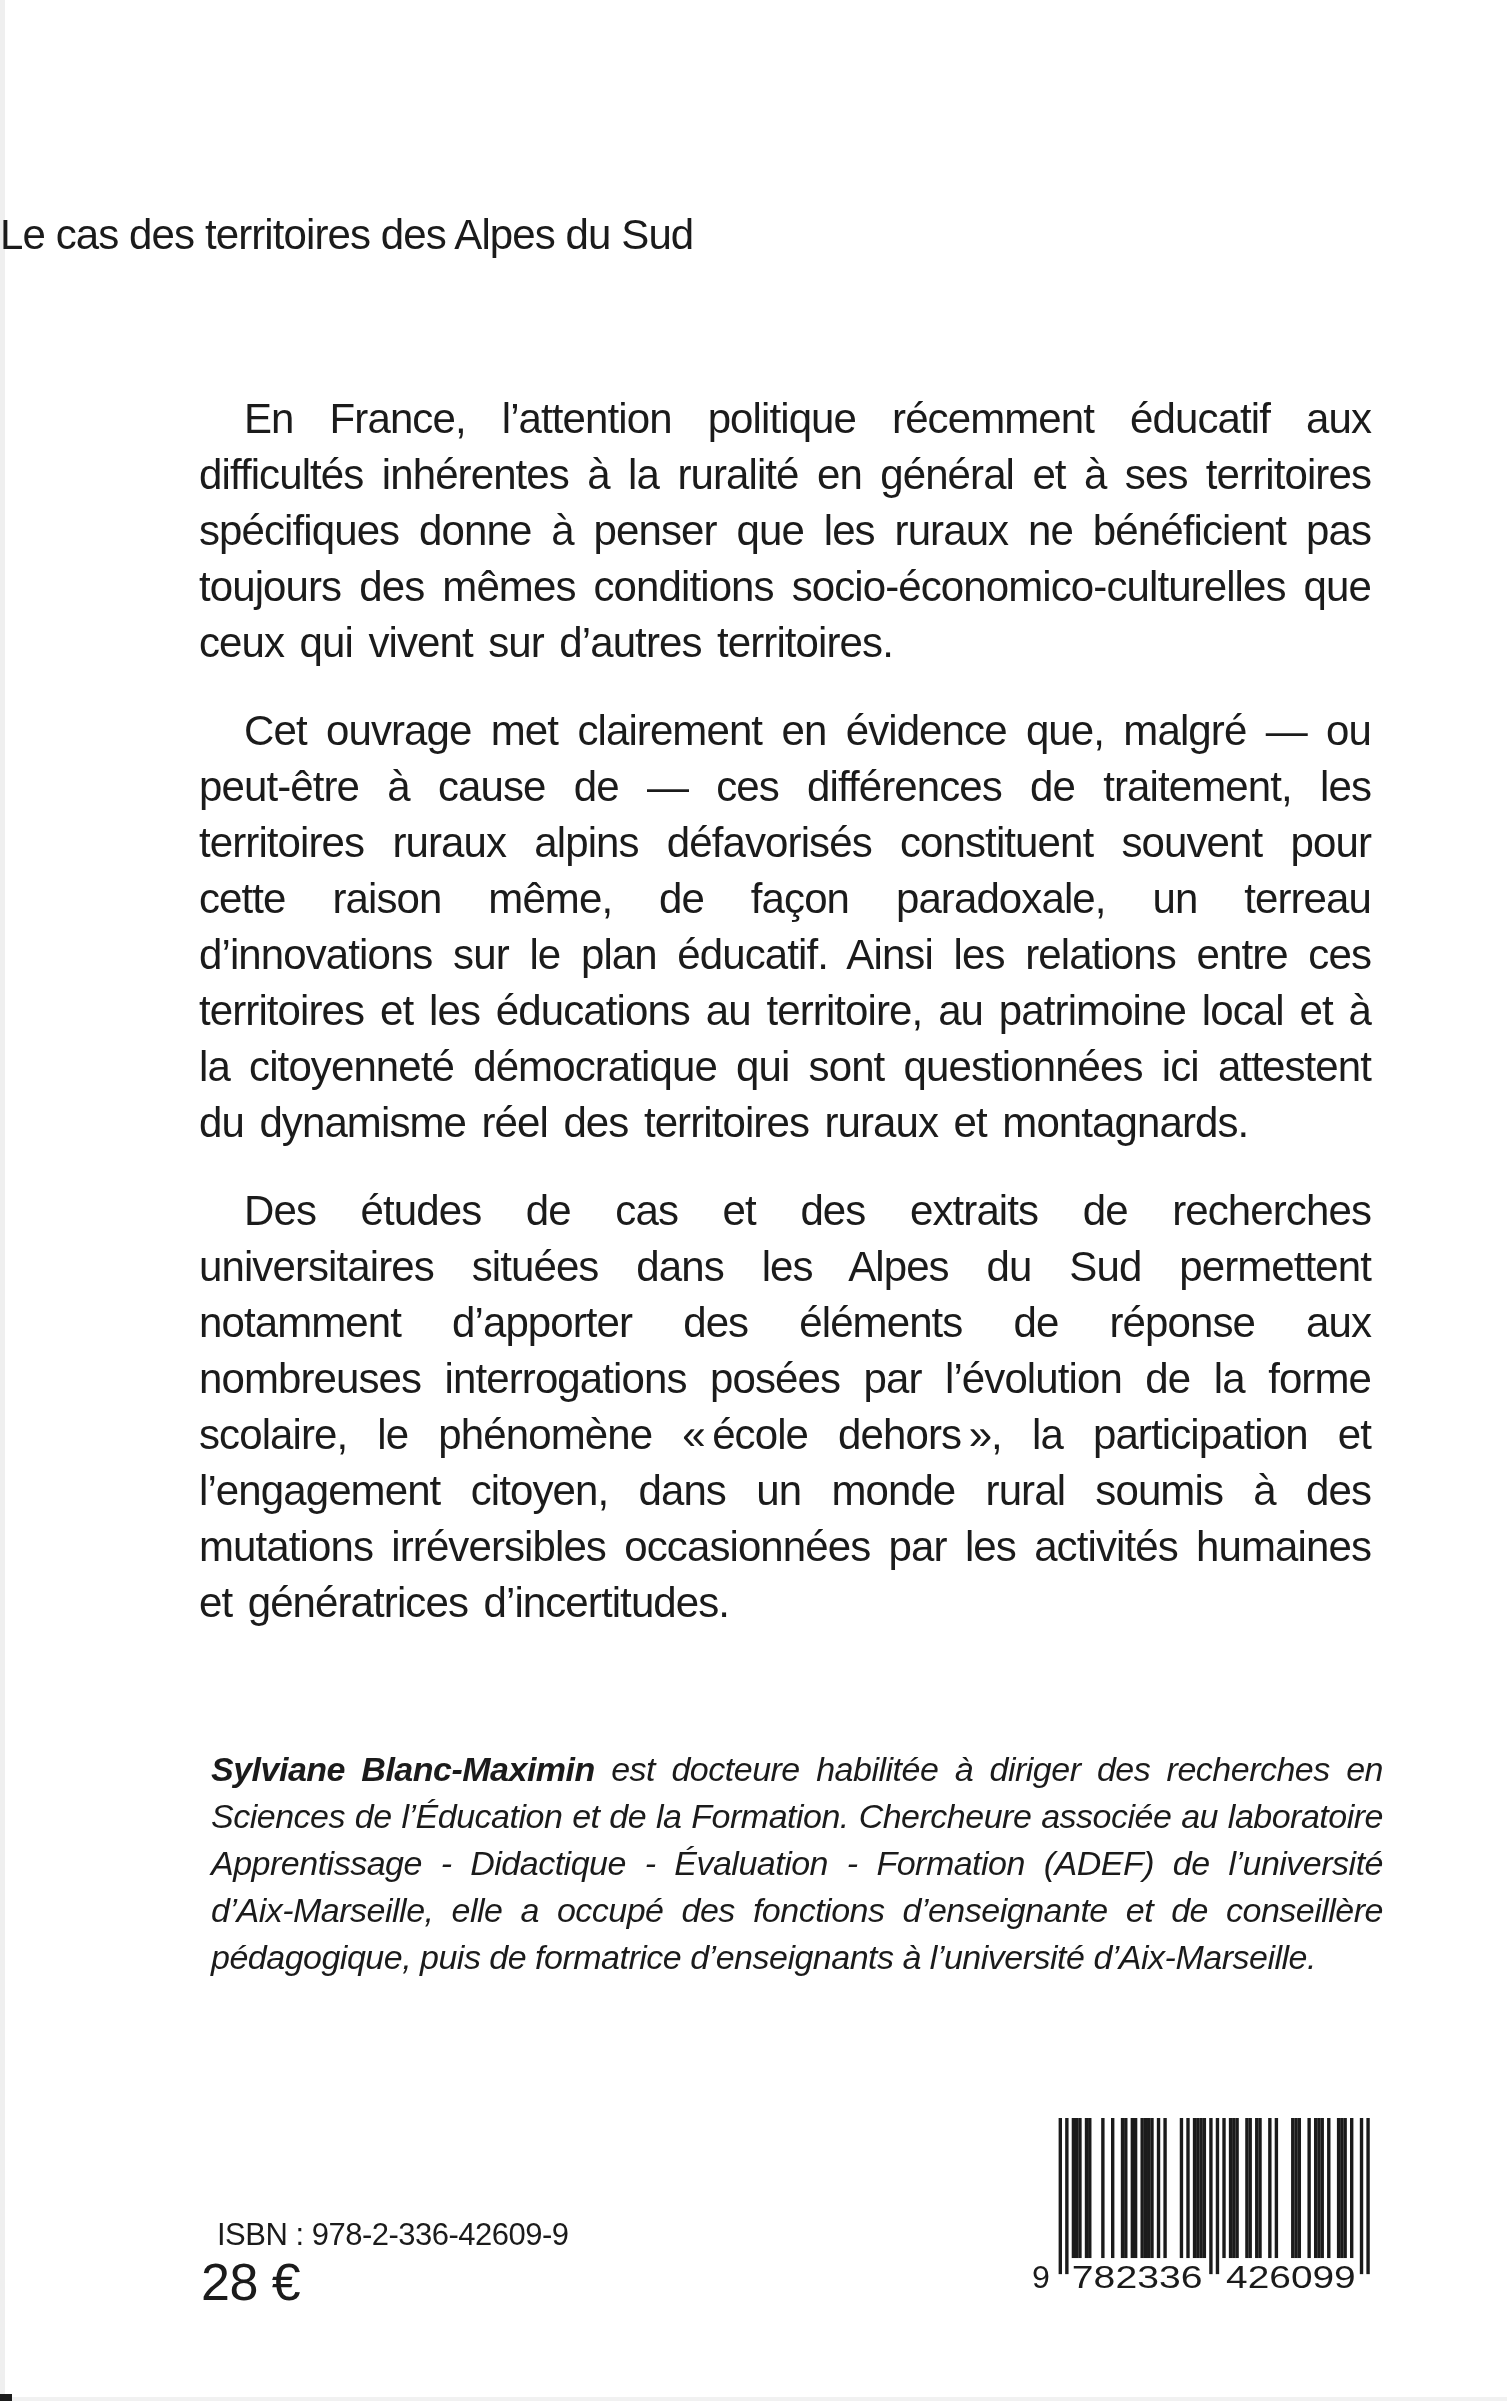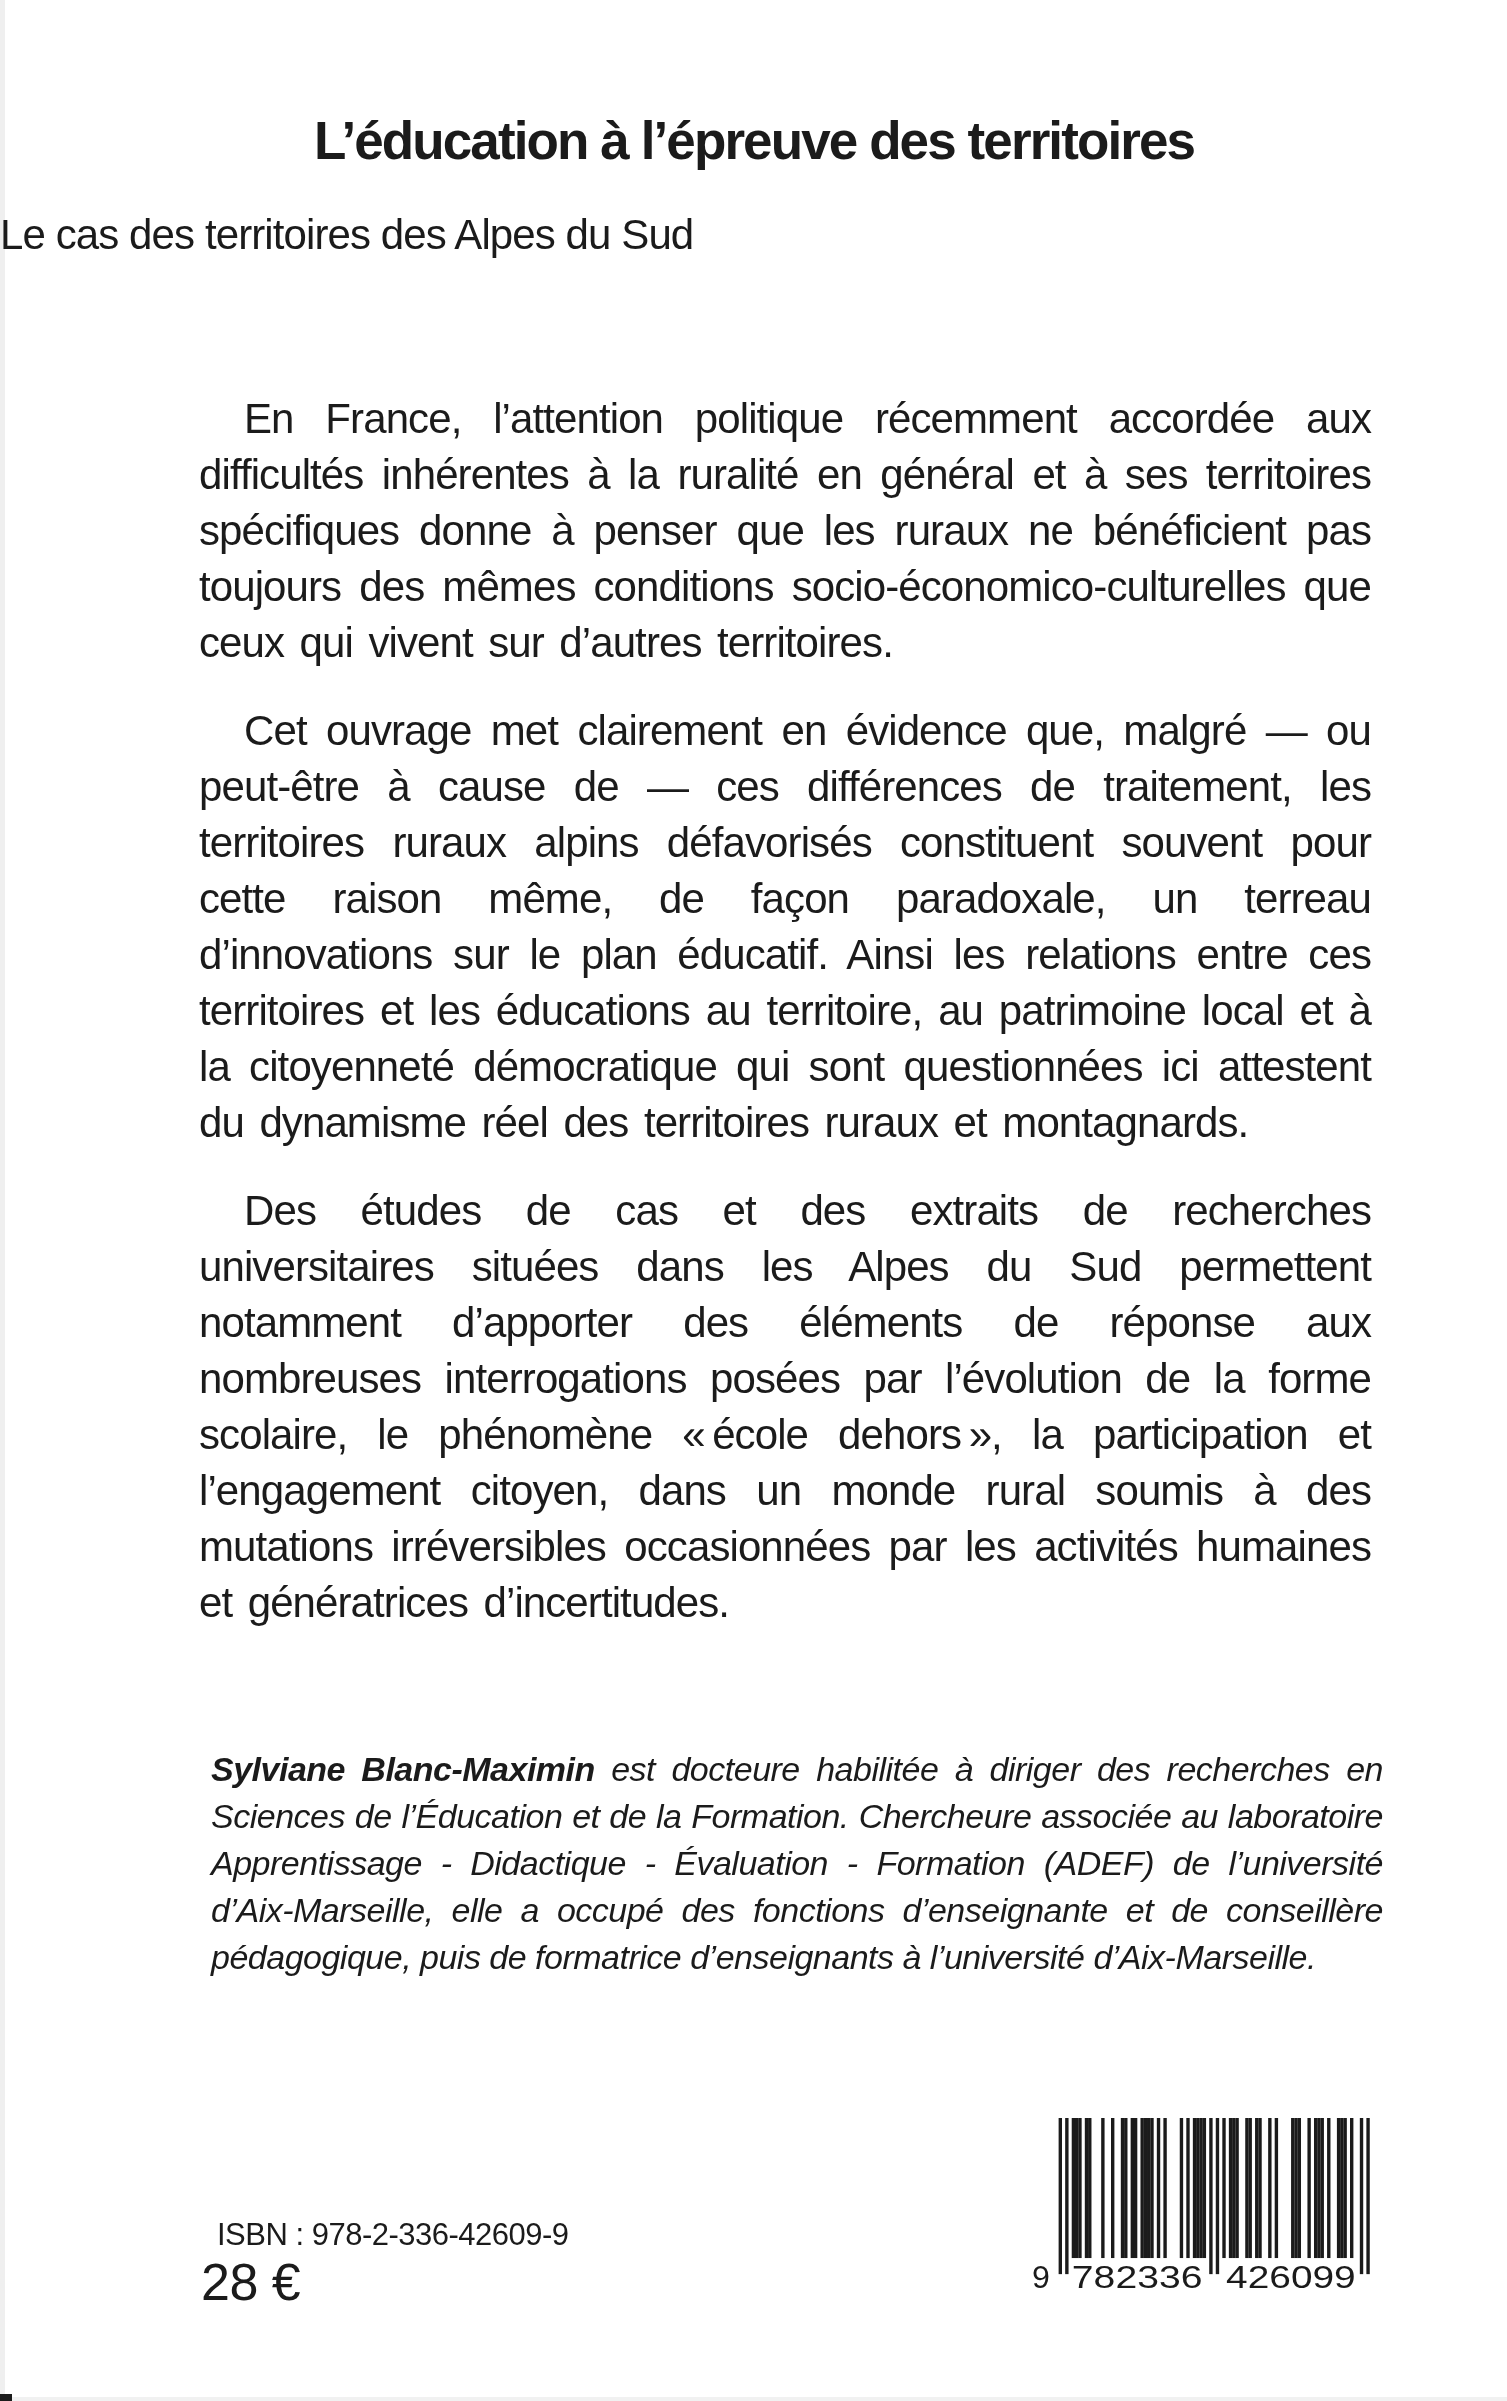--- a/index.html
+++ b/index.html
@@ -63,25 +63,24 @@
   }
 </style>
 </head>
 <body>
 
 <div class="page">
 
   <div class="edge-left"></div>
   <div class="edge-bottom"></div>
 
-  <h1 class="title">L’éducation à l’épreuve des territoires</h1>
   <h2 class="subtitle">Le cas des territoires des Alpes du Sud</h2>
 
   <div class="synopsis">
-    <p>En France, l’attention politique récemment accordée aux difficultés inhérentes à la ruralité en général et à ses territoires spécifiques donne à penser que les ruraux ne bénéficient pas toujours des mêmes conditions socio-économico-culturelles que ceux qui vivent sur d’autres territoires.</p>
+    <p>En France, l’attention politique récemment éducatif aux difficultés inhérentes à la ruralité en général et à ses territoires spécifiques donne à penser que les ruraux ne bénéficient pas toujours des mêmes conditions socio-économico-culturelles que ceux qui vivent sur d’autres territoires.</p>
     <p>Cet ouvrage met clairement en évidence que, malgré — ou peut-être à cause de — ces différences de traitement, les territoires ruraux alpins défavorisés constituent souvent pour cette raison même, de façon paradoxale, un terreau d’innovations sur le plan éducatif. Ainsi les relations entre ces territoires et les éducations au territoire, au patrimoine local et à la citoyenneté démocratique qui sont questionnées ici attestent du dynamisme réel des territoires ruraux et montagnards.</p>
     <p>Des études de cas et des extraits de recherches universitaires situées dans les Alpes du Sud permettent notamment d’apporter des éléments de réponse aux nombreuses interrogations posées par l’évolution de la forme scolaire, le phénomène « école dehors », la participation et l’engagement citoyen, dans un monde rural soumis à des mutations irréversibles occasionnées par les activités humaines et génératrices d’incertitudes.</p>
   </div>
 
   <p class="bio"><span class="author">Sylviane Blanc-Maximin</span><span> est docteure habilitée à diriger des recherches en Sciences de l’Éducation et de la Formation. Chercheure associée au laboratoire Apprentissage - Didactique - Évaluation - Formation (ADEF) de l’université d’Aix-Marseille, elle a occupé des fonctions d’enseignante et de conseillère pédagogique, puis de formatrice d’enseignants à l’université d’Aix-Marseille.</span></p>
 
   <p class="isbn">ISBN : 978-2-336-42609-9</p>
   <p class="price">28 €</p>
 
   <div class="barcode">

